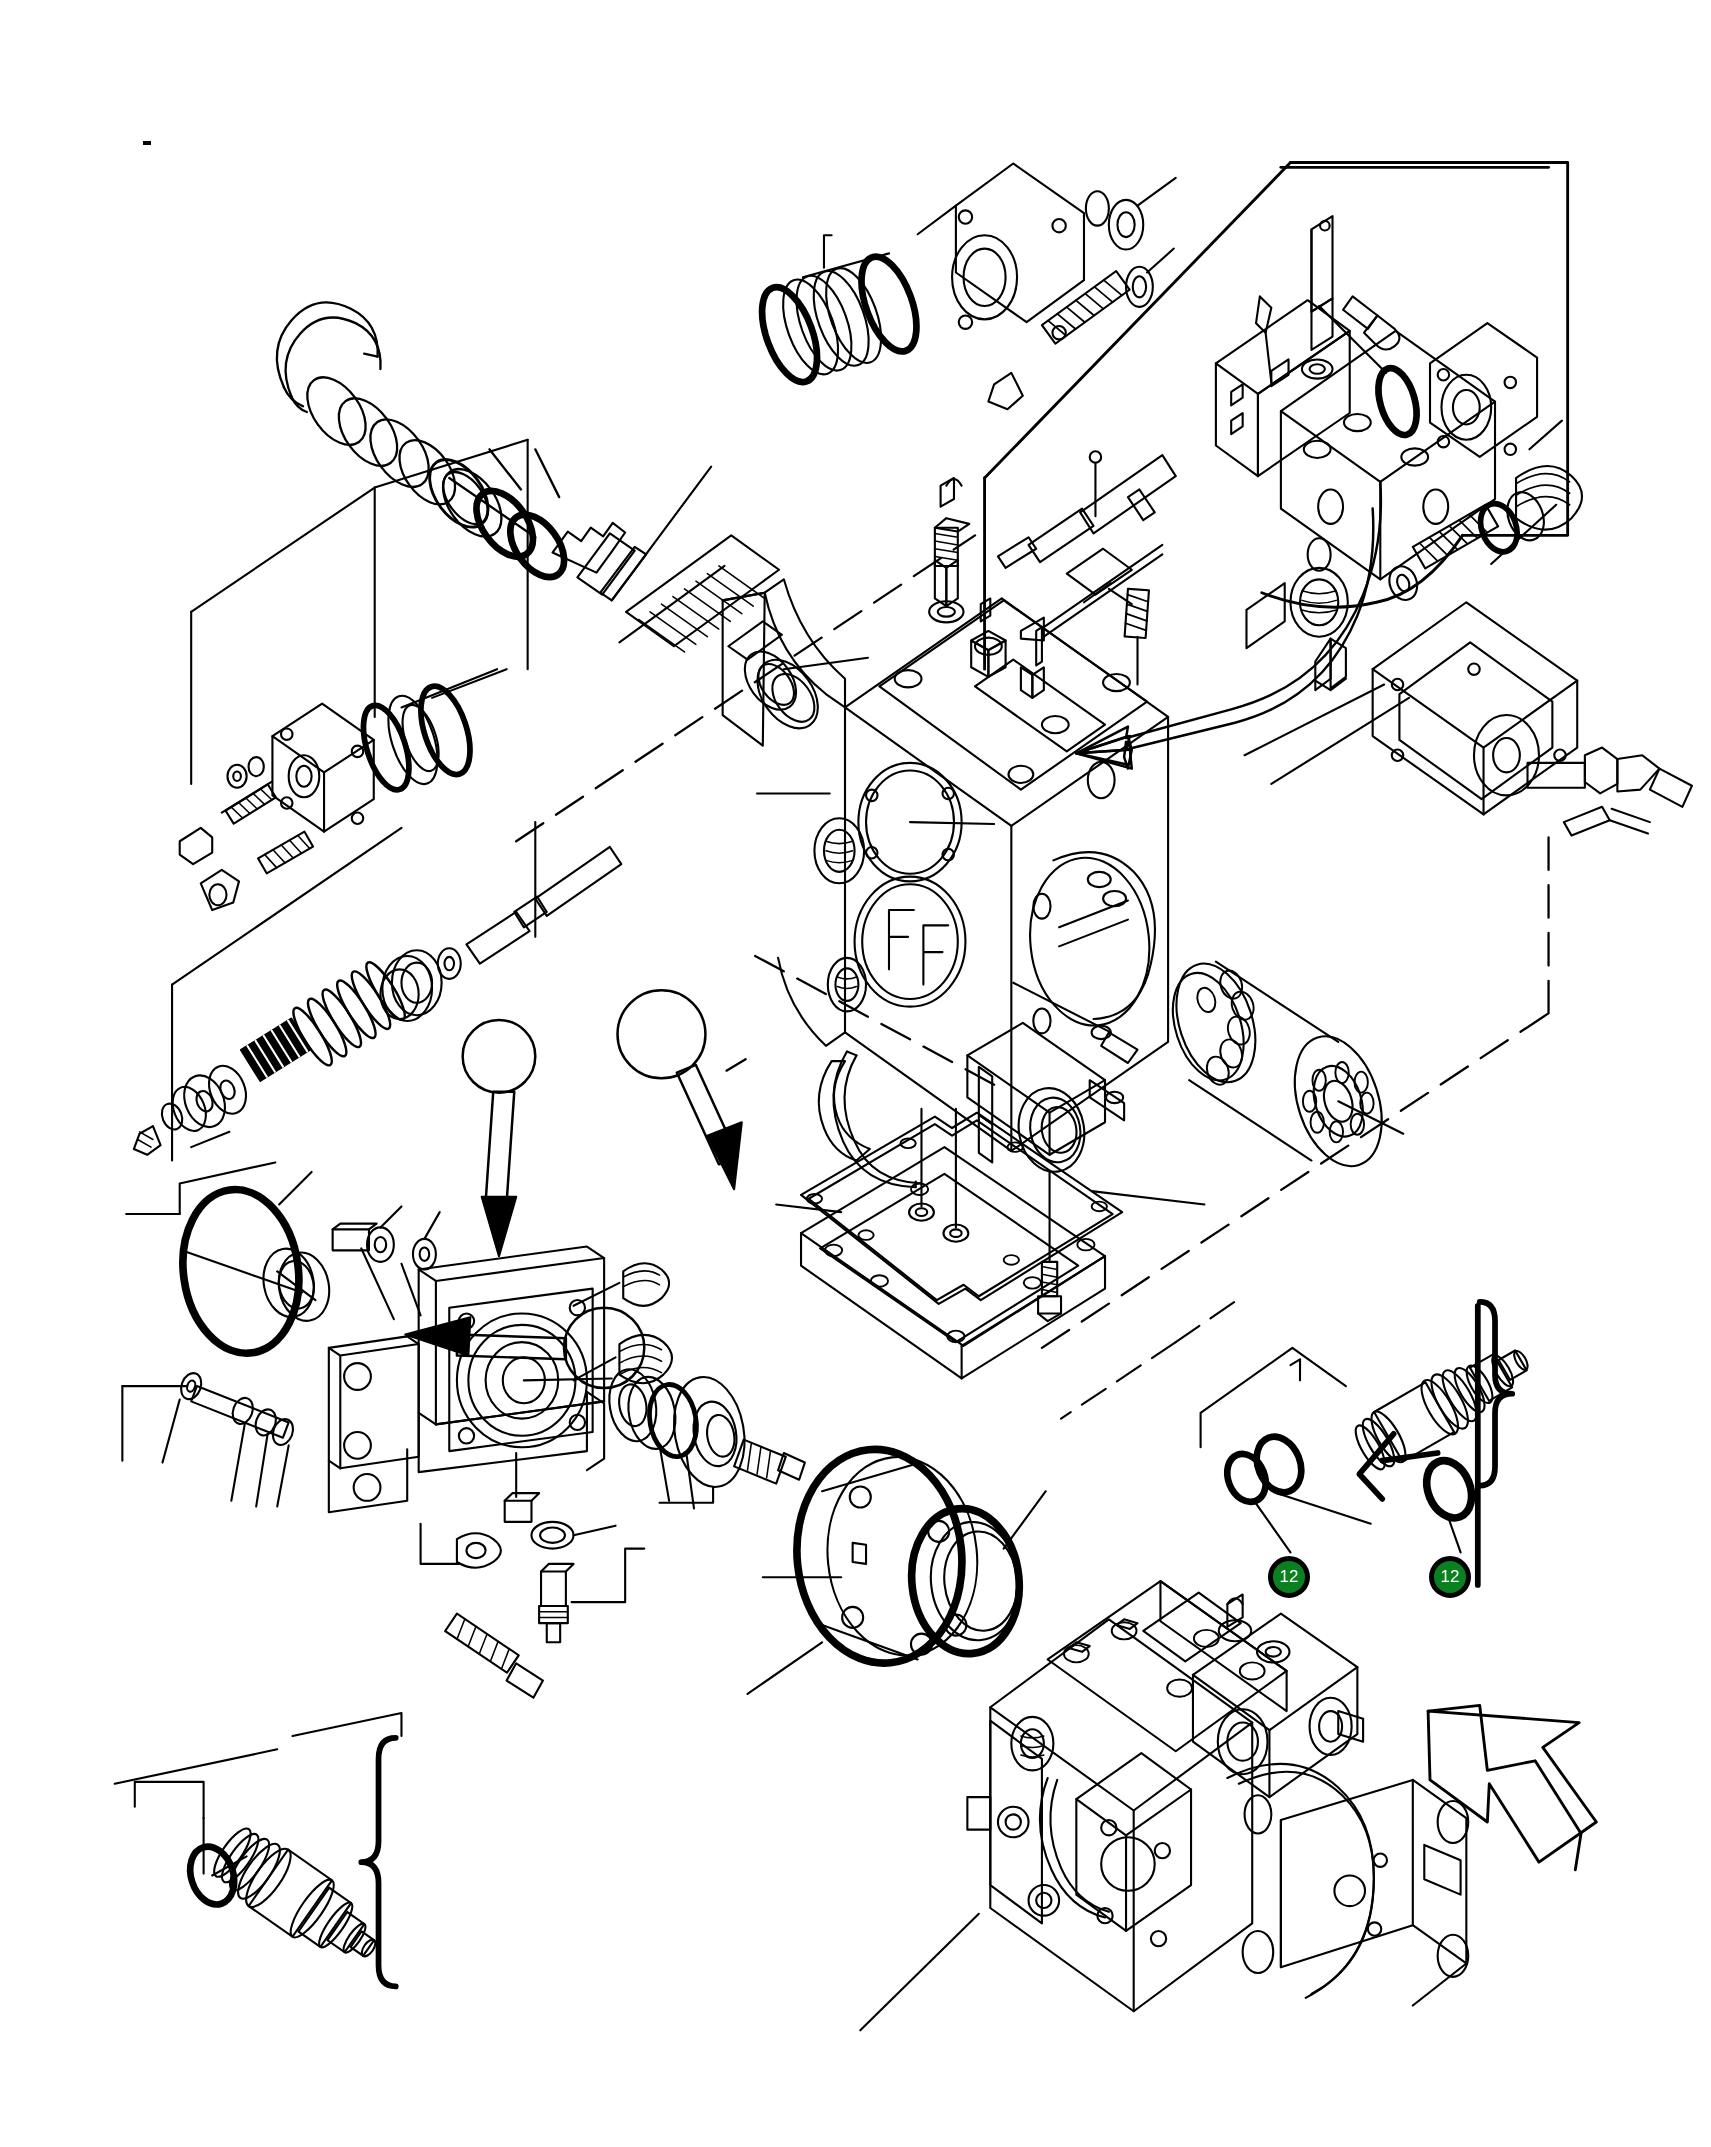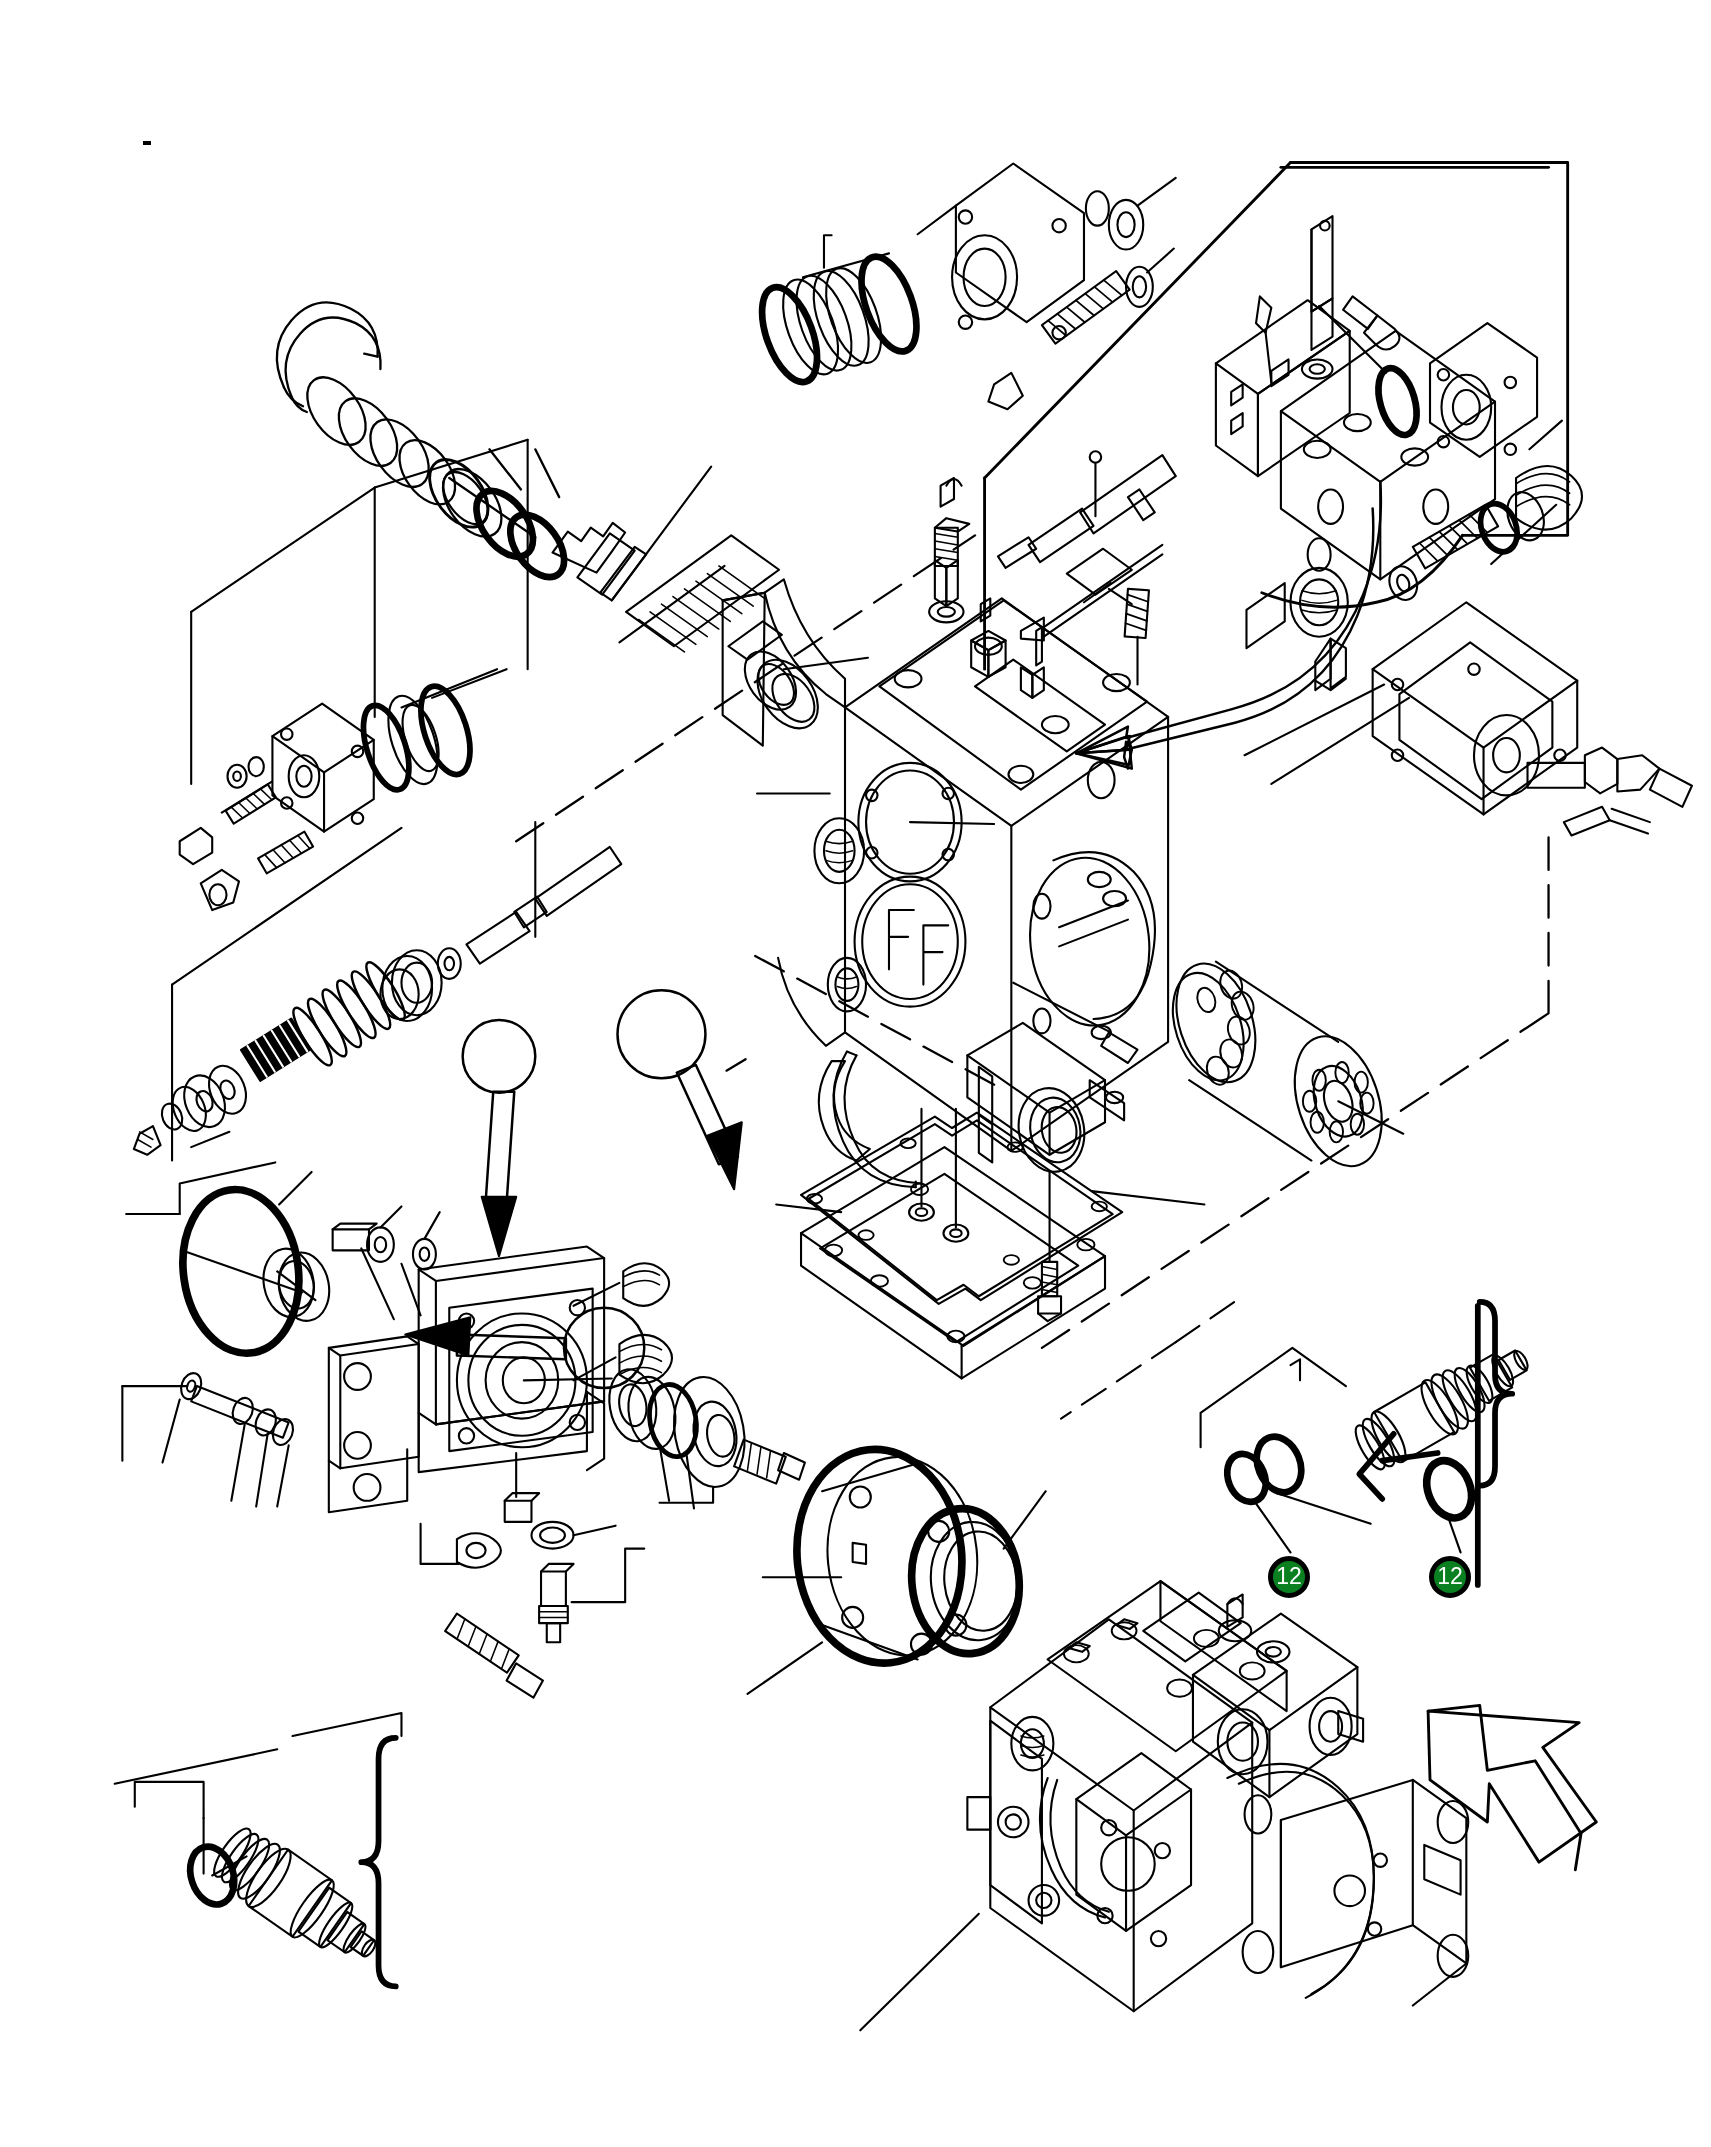--- a/index.html
+++ b/index.html
@@ -27,21 +27,21 @@
   .badge {
     position: absolute;
     width: 42px;
     height: 42px;
     border-radius: 50%;
     background: #0a8020;
     border: 5.7px solid #000000;
     box-sizing: border-box;
     color: #ffffff;
     font-family: "Liberation Sans", sans-serif;
-    font-size: 23px;
+    font-size: 17px;
     line-height: 31px;
     text-align: center;
     font-weight: 400;
     user-select: none;
   }
   #badge-1 { left: 1268px; top: 1556px; }
   #badge-2 { left: 1429px; top: 1556px; }
   .corner-tick {
     position: absolute;
     background: #000000;

